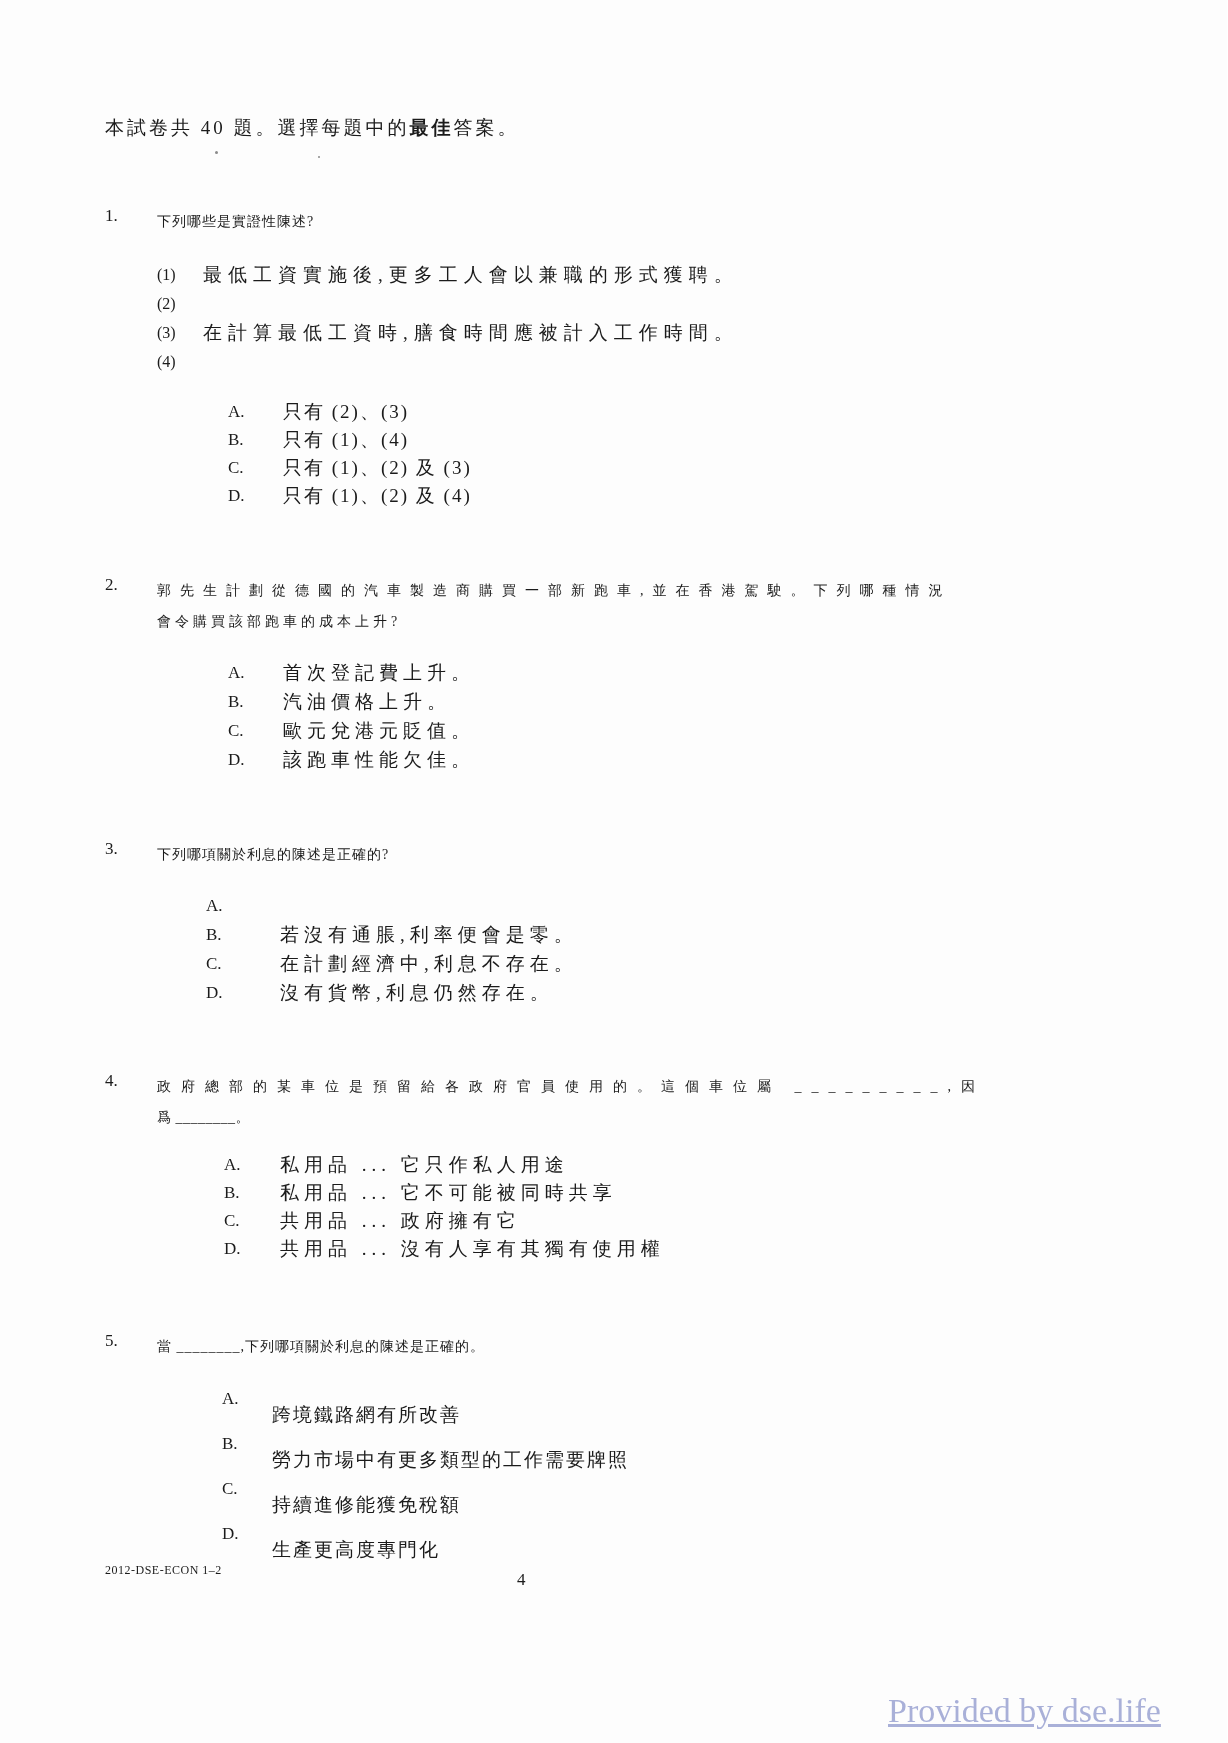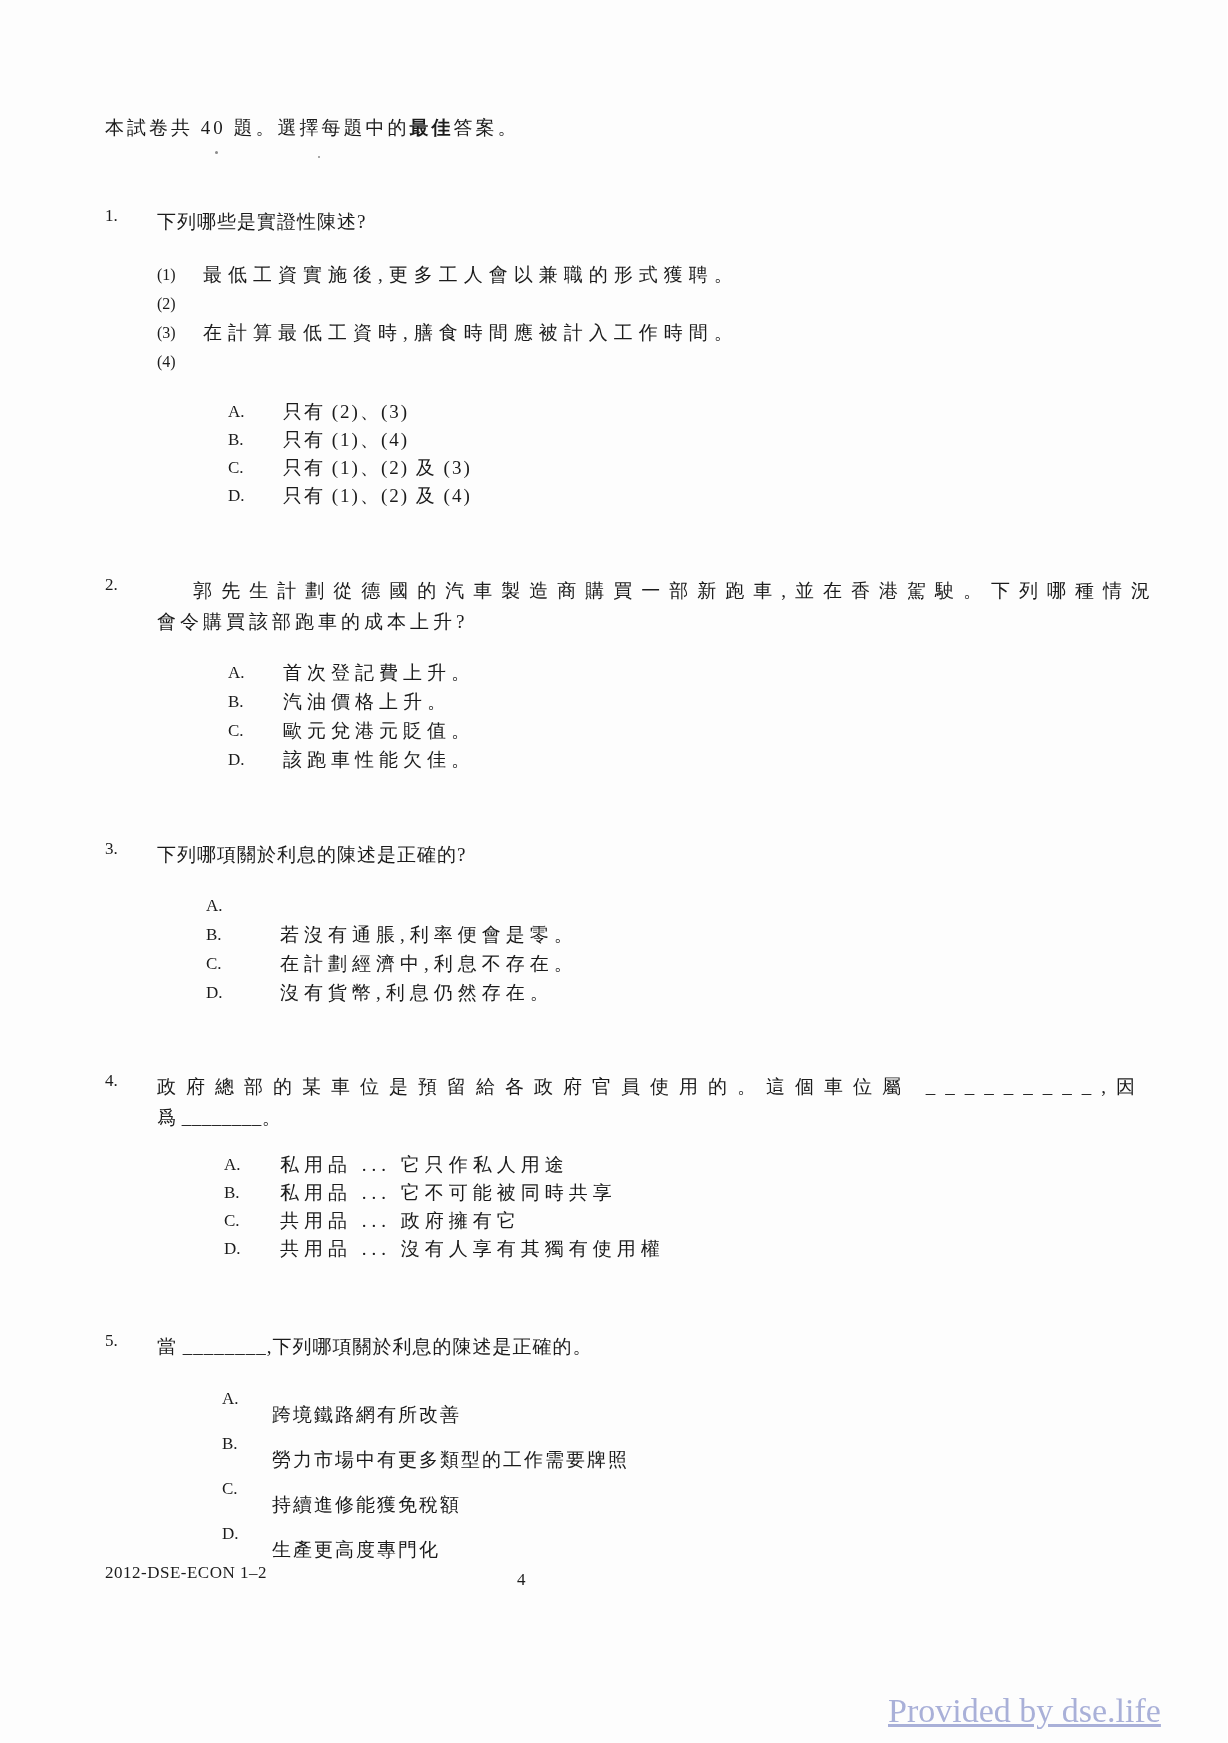--- a/index.html
+++ b/index.html
@@ -8,26 +8,26 @@
     font-family:"Liberation Serif","DejaVu Serif",serif;
     color:#1b1b1b; overflow:hidden;
   }
   .abs { position:absolute; }
   .header { left:105px; top:96px; font-size:19px; letter-spacing:3px; }
   .header b { font-weight:bold; }
 
   .stem-row { display:flex; align-items:flex-start; }
   .qnum { width:52px; flex:0 0 52px; font-size:17px; letter-spacing:0; }
   .stem-lines { flex:1; }
-  .stem-line { display:block; font-size:19px; line-height:31px; }
+  .stem-line { display:block; font-size:14px; line-height:31px; }
 
   .ls0 { letter-spacing:0.5px; }
   .ls1 { letter-spacing:1px; }
   .ls4 { letter-spacing:4px; }
-  .ls9 { letter-spacing:9px;text-align:center; }
+  .ls9 { letter-spacing:9px; }
   .ls10 { letter-spacing:10px; }
 
   .items .item { display:flex; line-height:29px; font-size:19px; }
   .items .item-label { width:46px; flex:0 0 46px; font-size:16px; letter-spacing:0; }
   .items .item-text { letter-spacing:6px; }
   .items .item:last-child .item-text { letter-spacing:1px; }
 
   .options .option { display:flex; font-size:19px; }
   .options .opt-label { font-size:17px; letter-spacing:0; }
   .opt-text { letter-spacing:5px; }
@@ -49,21 +49,21 @@
   .q5-options .opt-label { width:50px; flex:0 0 50px; }
   .q5-options .opt-text { letter-spacing:2px;margin-top:16px; }
 
   .q1-stem { left:105px; top:206px; width:1080px; }
   .q1-items { left:157px; top:260px; }
   .q2-stem { left:105px; top:575px; width:1090px; }
   .q3-stem { left:105px; top:839px; width:1080px; }
   .q4-stem { left:105px; top:1071px; width:1090px; }
   .q5-stem { left:105px; top:1331px; width:1080px; }
 
-  .footer-code { left:105px; top:1563px; font-size:17px; letter-spacing:0.5px; }
+  .footer-code { left:105px; top:1563px; font-size:12px; letter-spacing:0.5px; }
   .page-number { left:517px; top:1570px; font-size:17px; }
 
   .watermark {
     left:888px; top:1692px; font-size:34px;
     color:#a9b0d8; text-decoration:underline; cursor:pointer;
   }
 
   .speck { position:absolute; background:#8a8a8a; border-radius:50%; }
   .speck.s1 { left:215px; top:151px; width:3px; height:3px; }
   .speck.s2 { left:318px; top:156px; width:2px; height:2px; }

